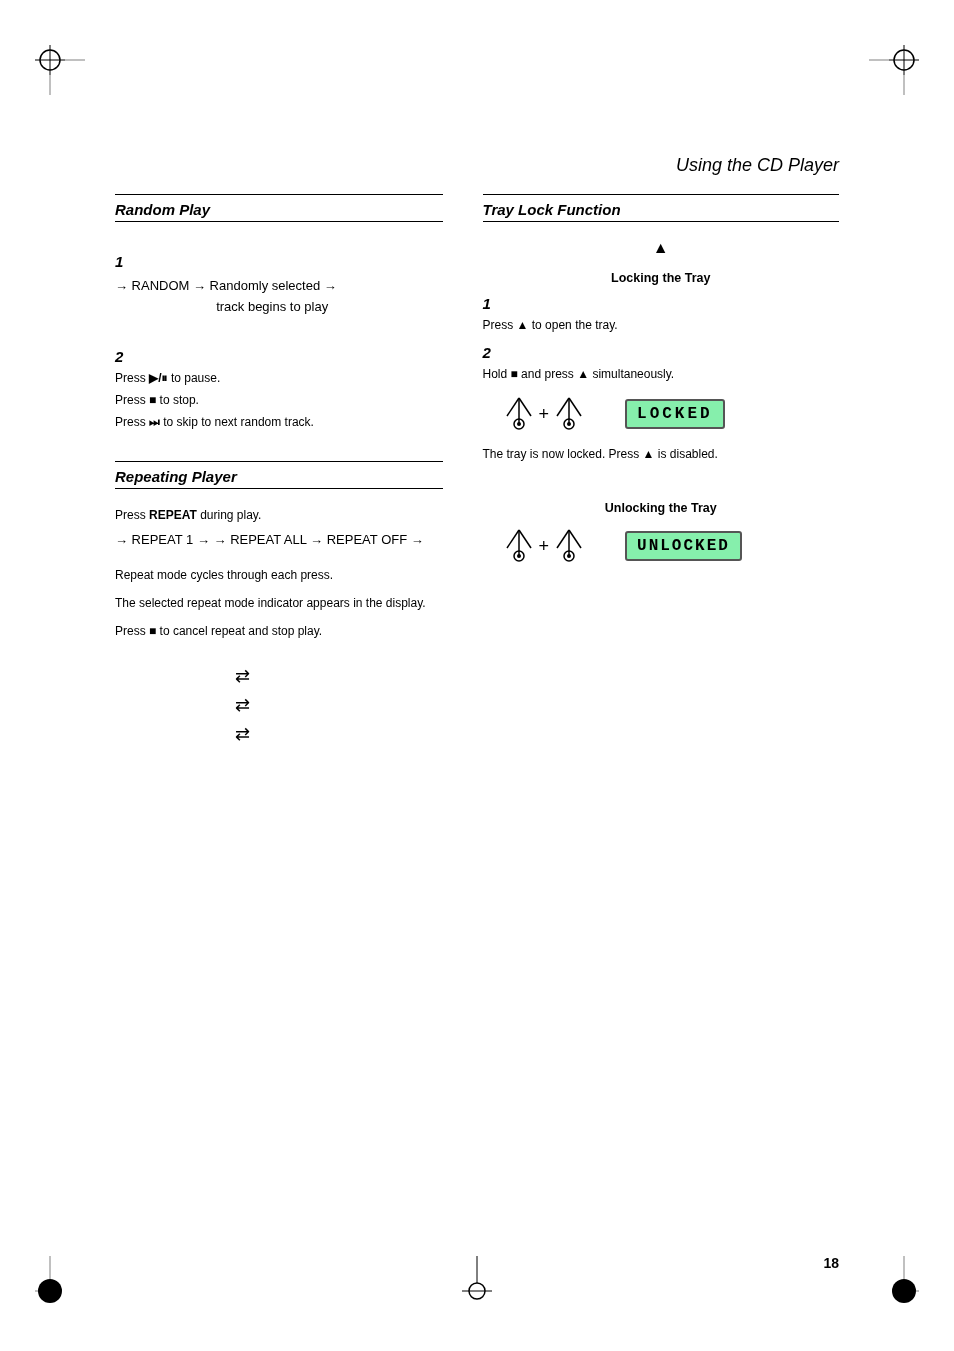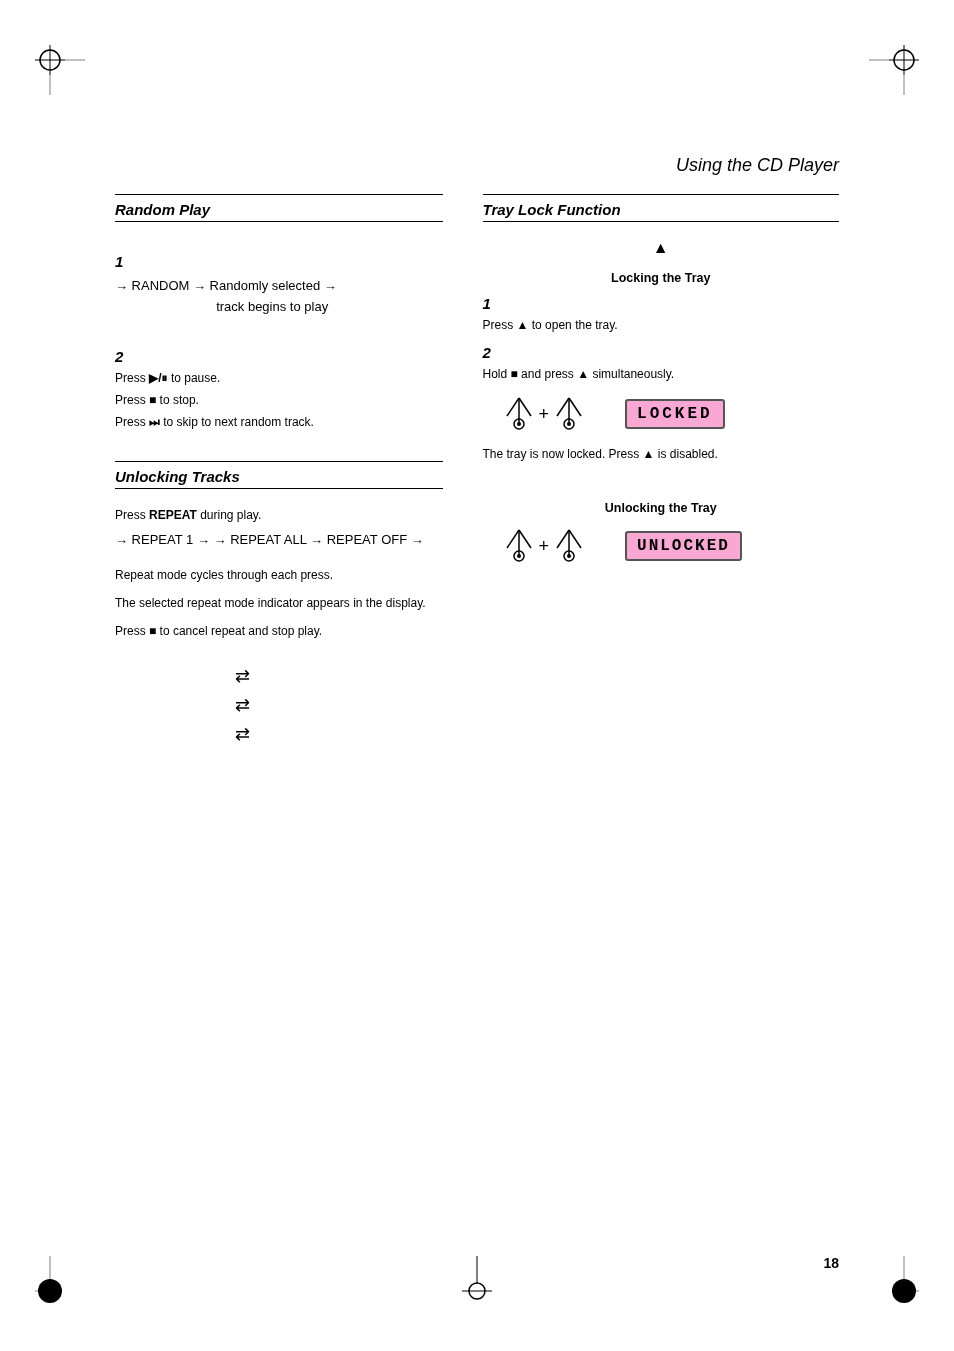--- a/index.html
+++ b/index.html
@@ -103,21 +103,21 @@
     
     .lcd-display {
       border: 2px solid #555;
       display: inline-block;
       padding: 4px 10px;
       margin: 8px 0 8px 40px;
       font-family: 'Courier New', monospace;
       font-size: 16px;
       font-weight: bold;
       letter-spacing: 3px;
-      background: #f9a8d4;
+      background: #86efac;
       border-radius: 3px;
     }
 
     .plus-sign {
       font-size: 14px;
       vertical-align: middle;
       margin: 0 2px;
     }
 
     .display-row {
@@ -234,21 +234,21 @@
         <div class="step-text">
           Press <strong>■</strong> to stop.
         </div>
         <div class="step-text">
           Press <strong>⏭</strong> to skip to next random track.
         </div>
       </div>
 
       <div class="repeating-section">
         <div class="divider-line"></div>
-        <div class="title-text">Unlocking Tracks</div>
+        <div class="title-text">Repeating Player</div>
         <div class="divider-line" style="margin-top:3px;"></div>
 
         <div style="height:14px;"></div>
 
         <div class="step-text">
           Press <strong>REPEAT</strong> during play.
         </div>
 
         <div class="arrow-seq">
           <span>→</span> REPEAT 1 

